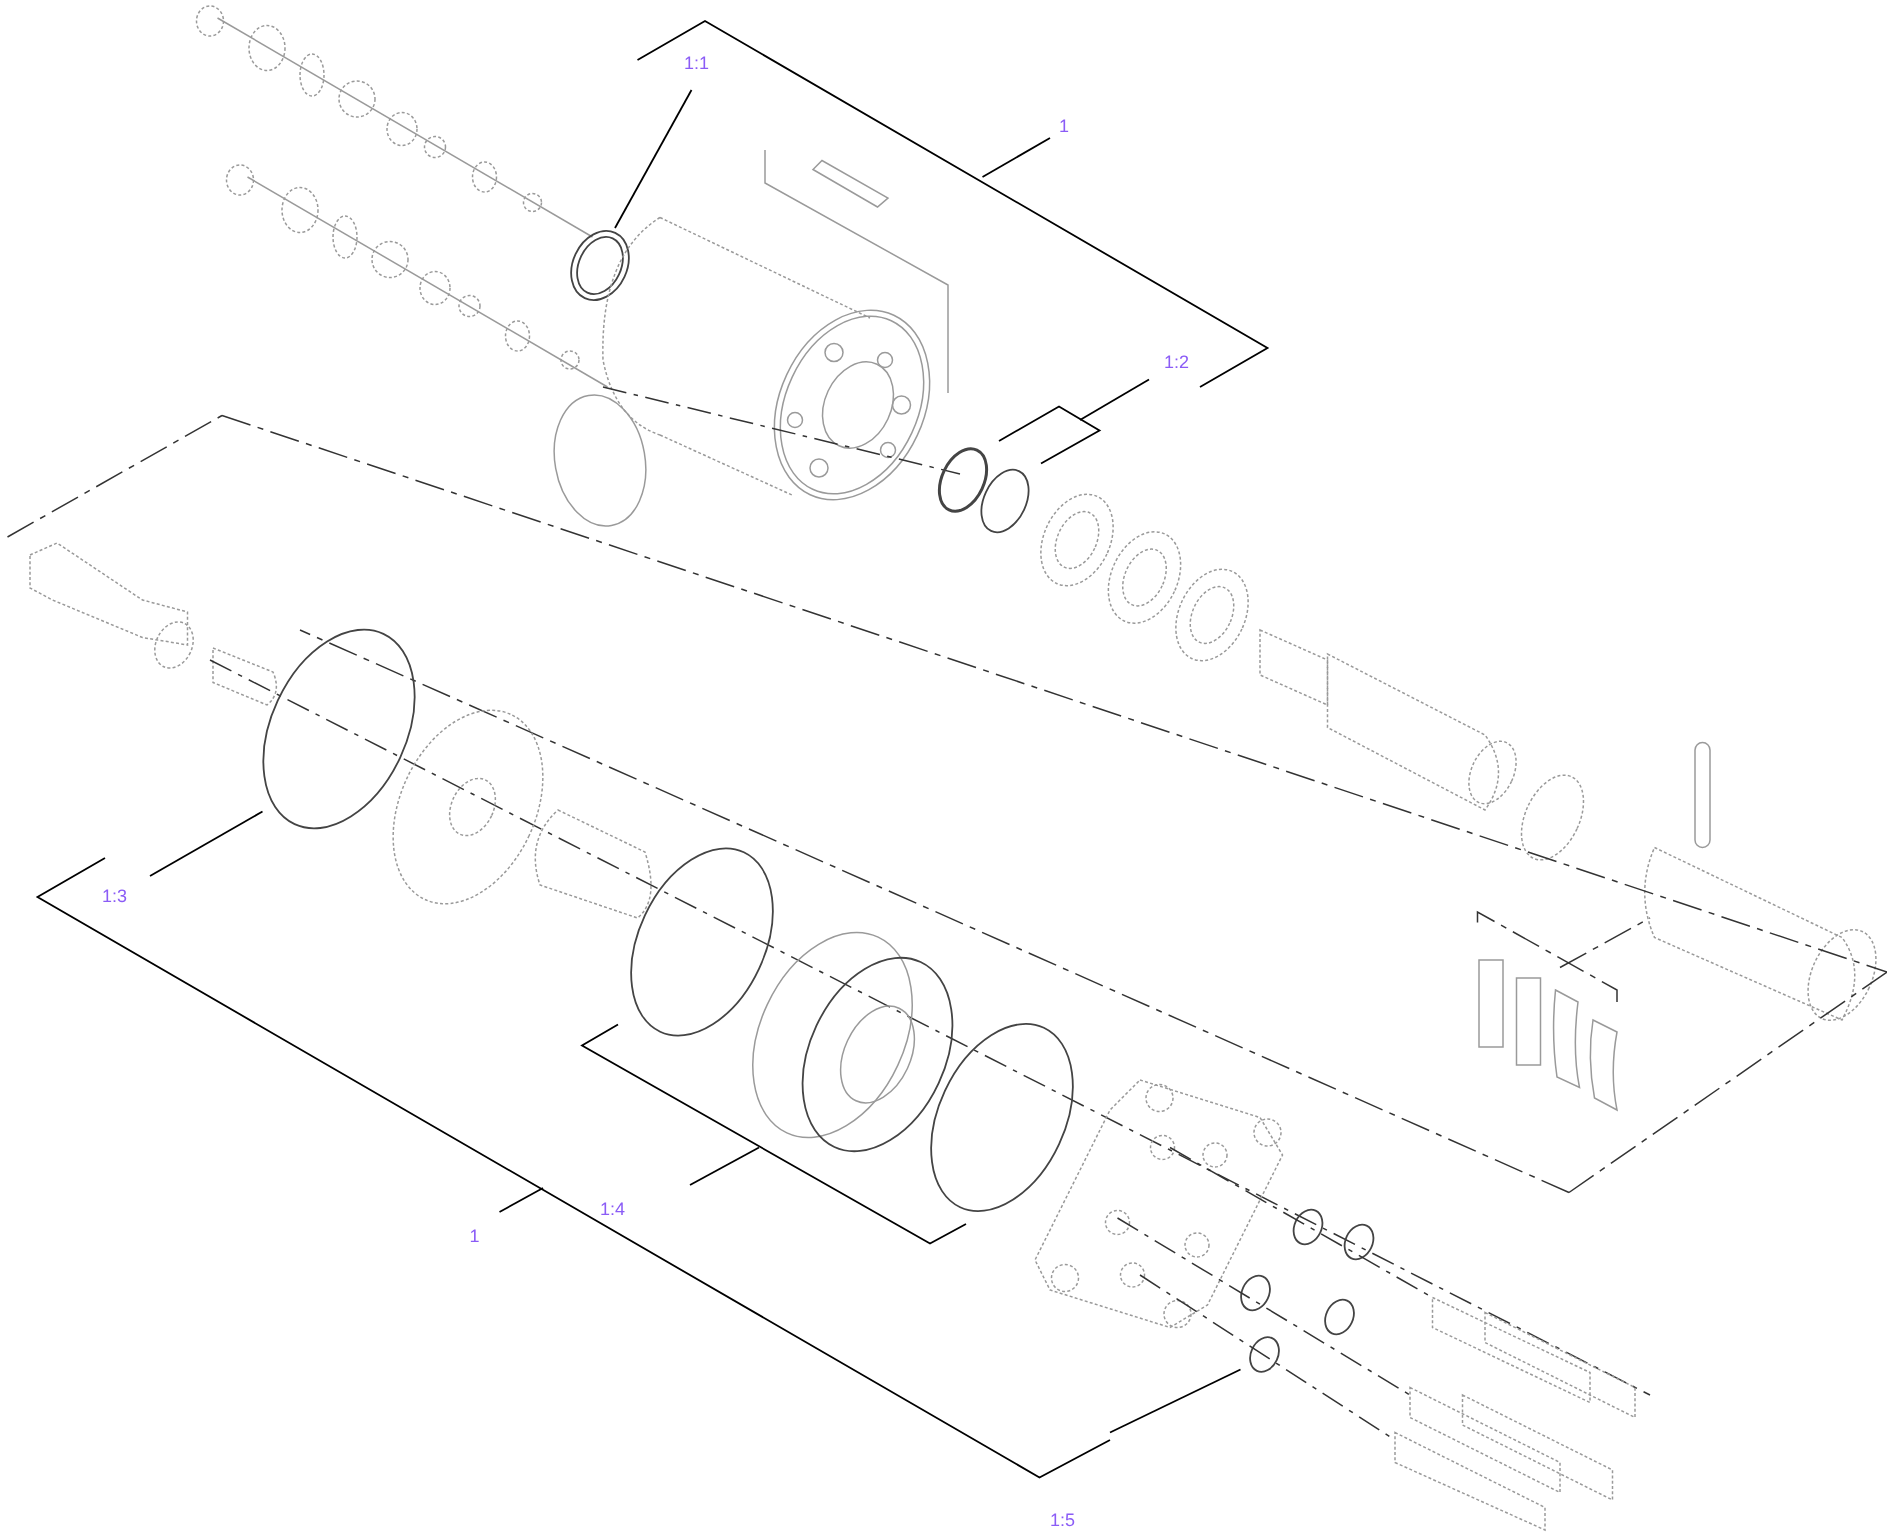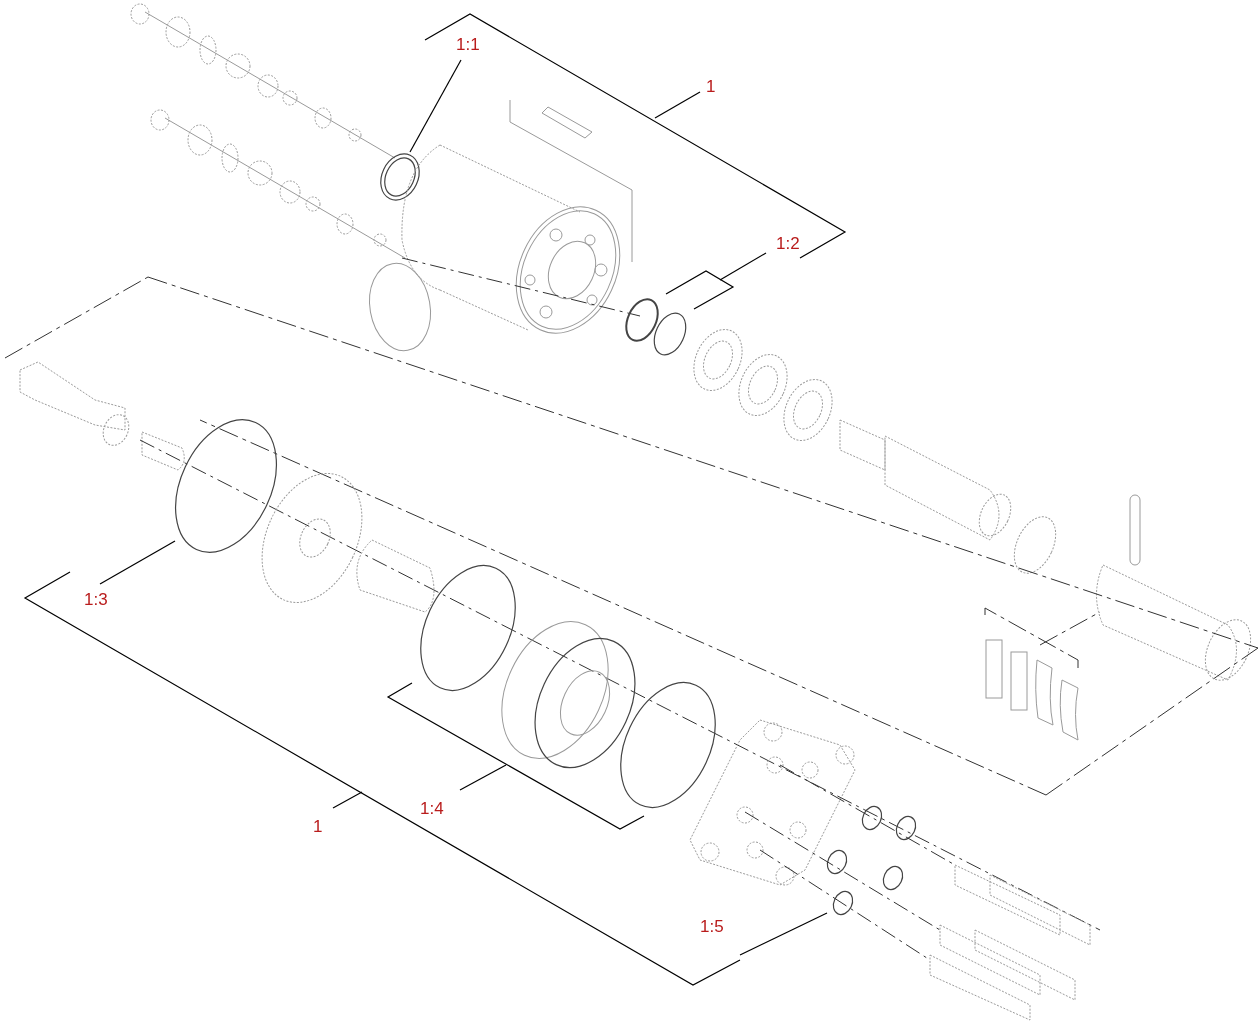--- a/index.html
+++ b/index.html
@@ -1,18 +1,18 @@
 <!DOCTYPE html>
 <html><head>
 <meta charset="utf-8">
 <style>
   html,body{margin:0;padding:0;background:#fff;}
   body{width:1258px;height:1024px;position:relative;overflow:hidden;font-family:"Liberation Sans",sans-serif;}
   svg{position:absolute;left:0;top:0;}
-  .lbl{position:absolute;font-size:17px;color:#b91c1c;line-height:1;}
+  .lbl{position:absolute;font-size:12px;color:#8b5cf6;line-height:1;}
   .part{fill:none;stroke:#9a9a9a;stroke-width:1;}
   .partd{fill:none;stroke:#9a9a9a;stroke-width:1;stroke-dasharray:2 1.5;}
   .ring{fill:none;stroke:#444;stroke-width:1.2;}
   .bracket{fill:none;stroke:#000;stroke-width:1.2;}
   .axis{fill:none;stroke:#333;stroke-width:1;stroke-dasharray:16 5 3 5;}
   .phantom{fill:none;stroke:#333;stroke-width:1;stroke-dasharray:20 5 4 5;}
 </style>
 </head>
 <body>
 
@@ -189,16 +189,16 @@
     <path class="partd" d="M930,955 L1030,1005 L1030,1020 L930,975 Z"></path>
     <line class="axis" x1="780" y1="765" x2="955" y2="865"></line>
     <line class="axis" x1="745" y1="812" x2="940" y2="930"></line>
     <line class="axis" x1="760" y1="850" x2="930" y2="960"></line>
   </g>
 </svg>
 
 <div class="lbl" style="left:706px;top:78px">1</div>
 <div class="lbl" style="left:456px;top:36px">1:1</div>
 <div class="lbl" style="left:776px;top:235px">1:2</div>
-<div class="lbl" style="left:84px;top:591px">1:3</div>
-<div class="lbl" style="left:420px;top:800px">1:4</div>
+<div class="lbl" style="left:68px;top:591px">1:3</div>
+<div class="lbl" style="left:400px;top:800px">1:4</div>
 <div class="lbl" style="left:313px;top:818px">1</div>
-<div class="lbl" style="left:700px;top:918px">1:5</div>
+<div class="lbl" style="left:700px;top:1007px">1:5</div>
 
 </body></html>

